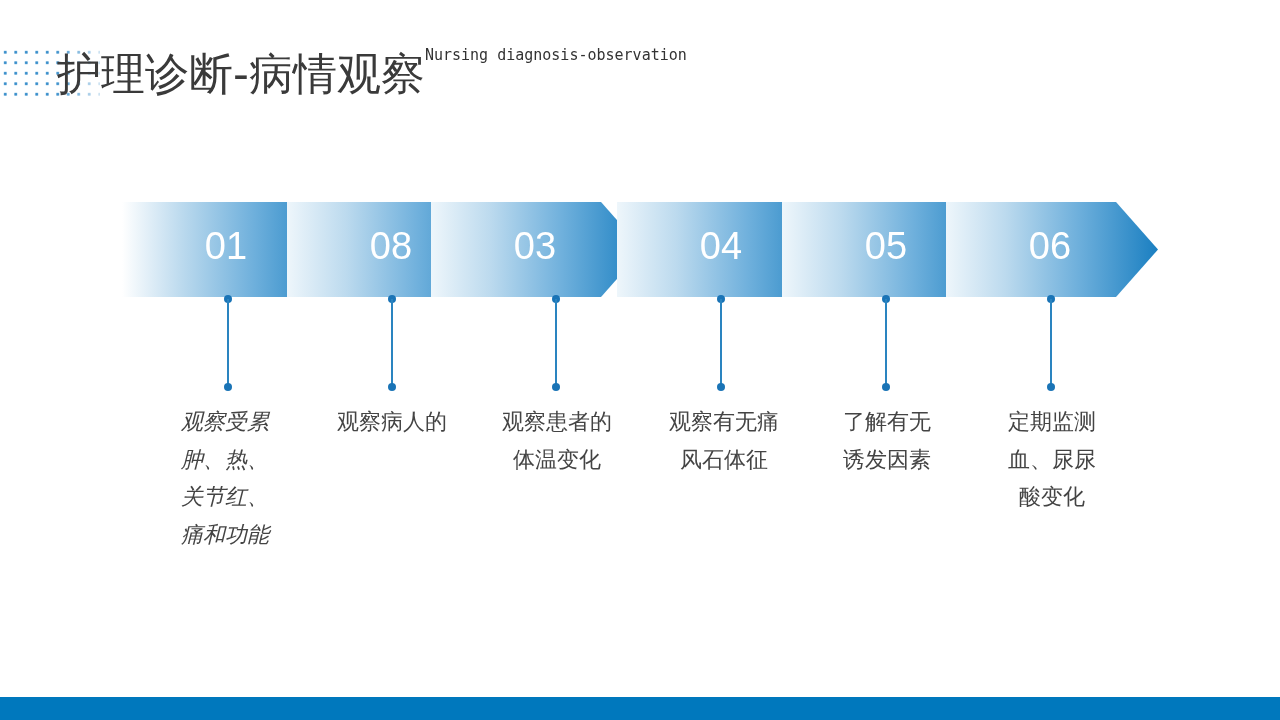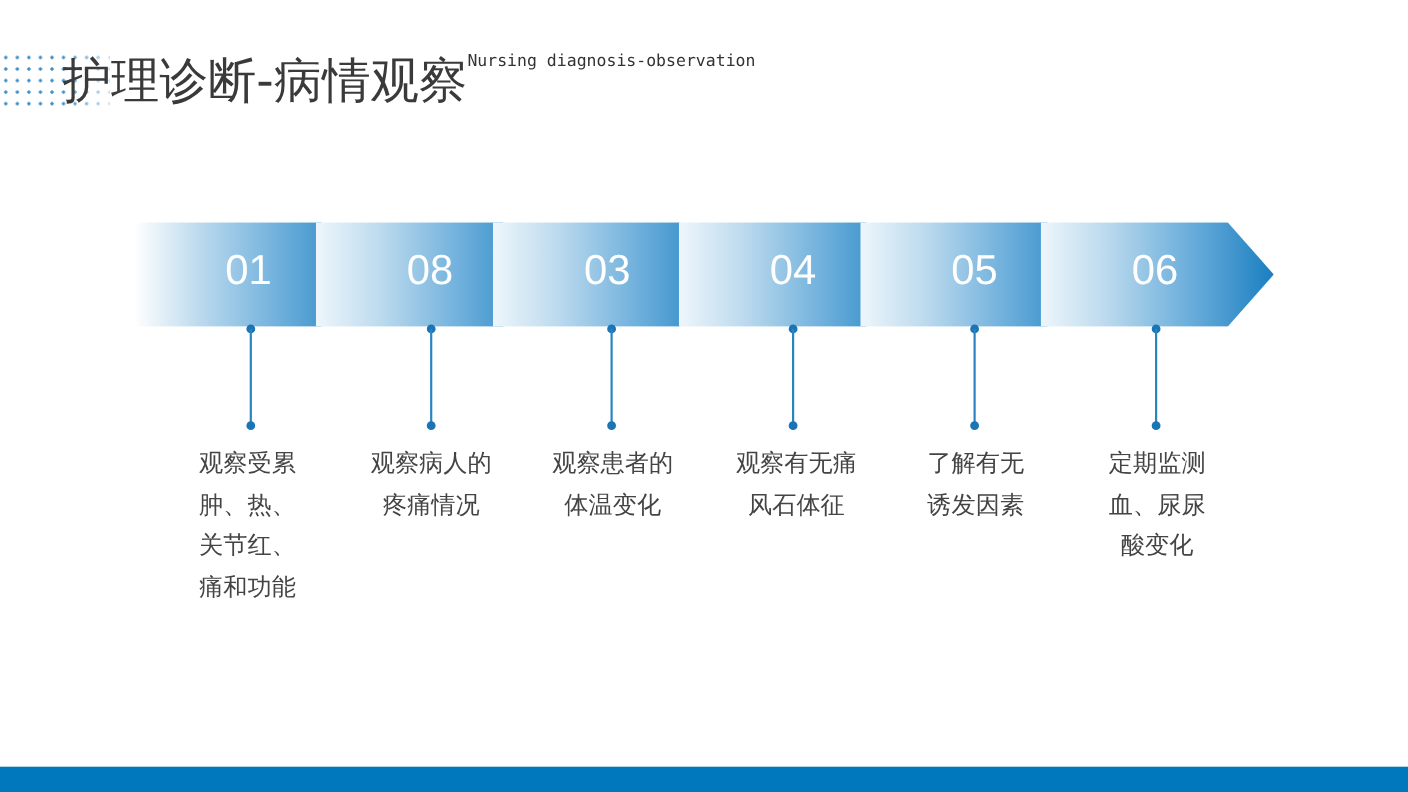--- a/index.html
+++ b/index.html
@@ -40,21 +40,21 @@
   .stem {
     position: absolute; top: 299px; width: 2px; height: 88px; background: #2a84c0;
   }
   .dot {
     position: absolute; width: 8px; height: 8px; border-radius: 50%; background: #1a74b6;
   }
   .desc {
     position: absolute; top: 403px; width: 140px;
     font-size: 22px; line-height: 37.5px; color: #444444; text-align: center;
   }
-  .desc.left { text-align: left; }
+  .desc.left { text-align: left; font-style: italic; }
   .bottom-bar {
     position: absolute; left: 0; top: 697px; width: 1280px; height: 23px; background: #0078bd;
   }
 </style>
 </head>
 <body>
 
 <div class="dots"></div>
 
 <div class="title-wrap">
@@ -78,24 +78,23 @@
   </div>
 
   <div class="chev" style="left:287px; background: linear-gradient(to right, #eef6fb 0%, #bcdaee 28%, #6fb0dc 62%, #1a7fc1 100%);">
     <div class="num">08</div>
   </div>
   <div class="dot" style="left:388px; top:295px;"></div>
   <div class="stem" style="left:391px;"></div>
   <div class="dot" style="left:388px; top:383px;"></div>
   <div class="desc" style="left:322px;">
     <div>观察病人的</div>
-    <div>疼痛情况</div>
   </div>
 
-  <div class="chev" style="left:448px; background: linear-gradient(to right, #eef6fb 0%, #bcdaee 28%, #6fb0dc 62%, #1a7fc1 100%); text-decoration: underline;">
+  <div class="chev" style="left:431px; background: linear-gradient(to right, #eef6fb 0%, #bcdaee 28%, #6fb0dc 62%, #1a7fc1 100%); text-decoration: underline;">
     <div class="num">03</div>
   </div>
   <div class="dot" style="left:552px; top:295px;"></div>
   <div class="stem" style="left:555px;"></div>
   <div class="dot" style="left:552px; top:383px;"></div>
   <div class="desc" style="left:487px;">
     <div>观察患者的</div>
     <div>体温变化</div>
   </div>
 

